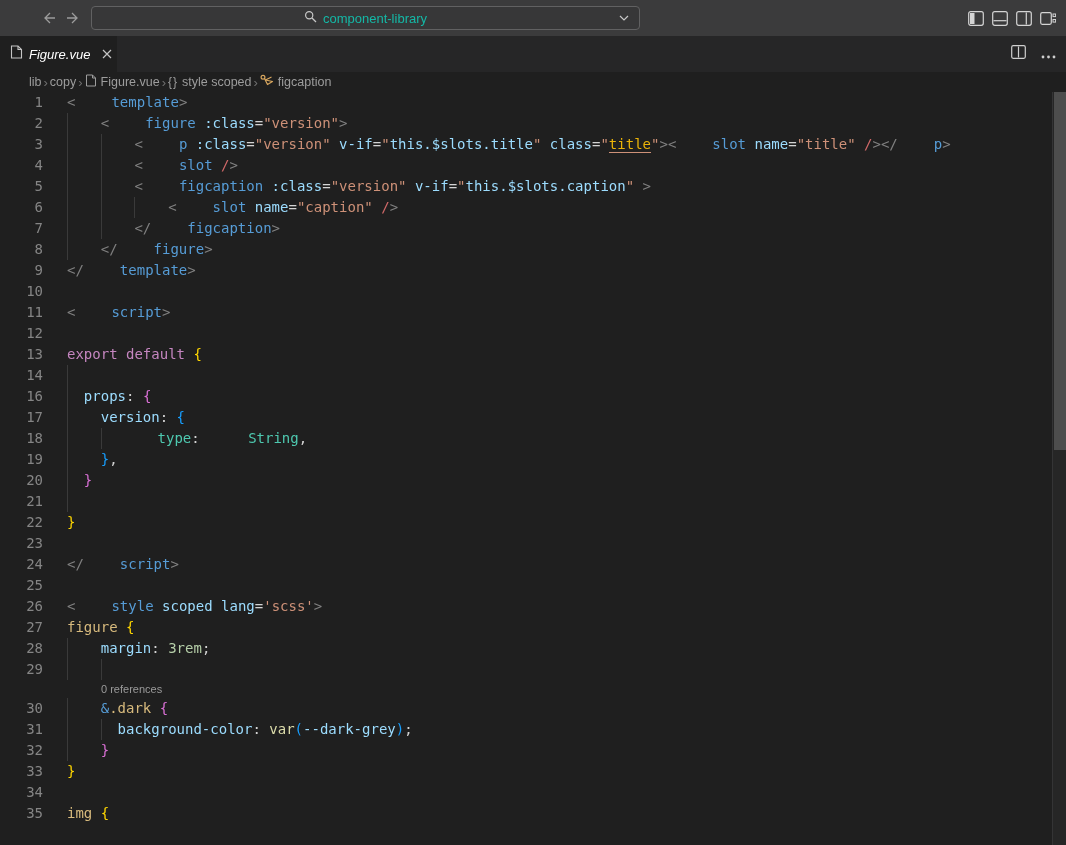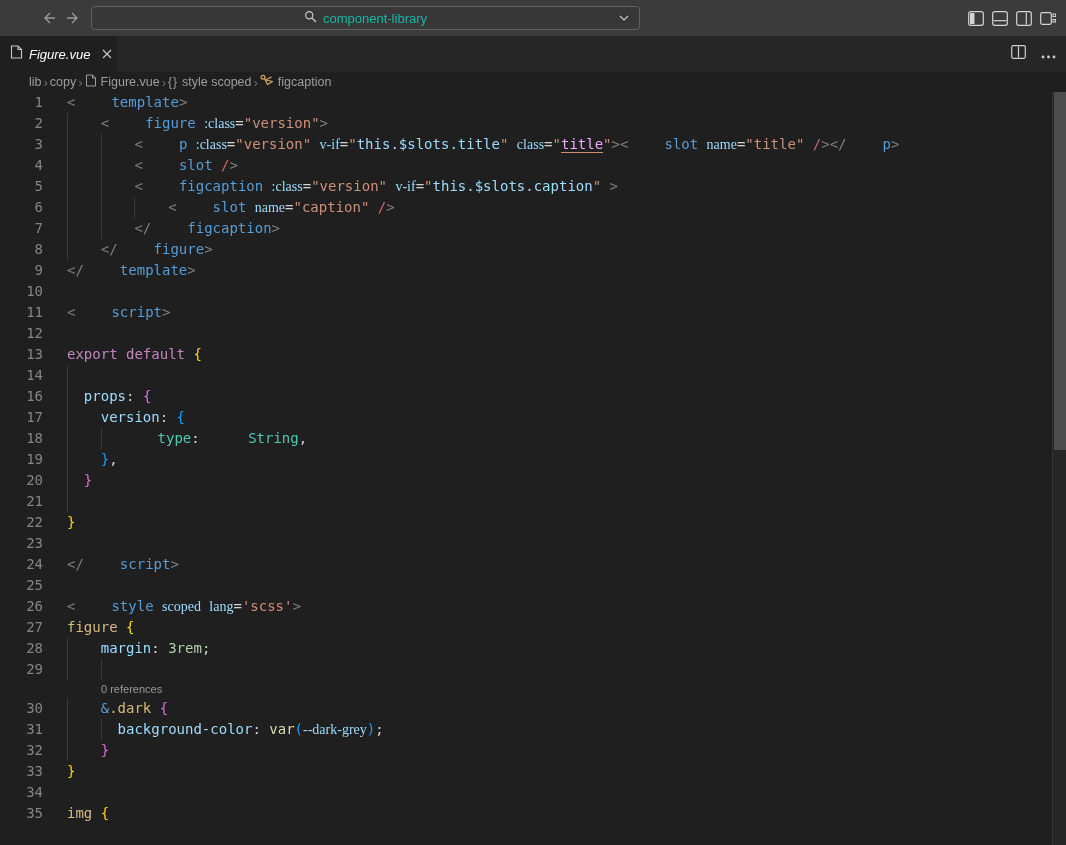--- a/index.html
+++ b/index.html
@@ -46,23 +46,23 @@
   .row { display:flex; height:21px; line-height:21px; white-space:pre; }
   .num { flex:0 0 43px; width:43px; text-align:right; color:#858585; }
   .code { padding-left:24px; color:#d4d4d4; }
   .row.lens { height:18px; line-height:18px; }
   .lens-text { font-family:"Liberation Sans", sans-serif; font-size:11px; color:#9a9a9a;
                padding-left:58px; }
   .tk-ig  { display:inline-block; height:21px; vertical-align:top; white-space:pre;
             box-shadow:inset 1px 0 0 #3a3a3a; }
   .tk-pun { color:#808080; }
   .tk-tag { color:#569cd6;margin-left:36px; }
-  .tk-attr{ color:#9cdcfe;font-family:Liberation Serif, serif; }
+  .tk-attr{ color:#9cdcfe; }
   .tk-str { color:#ce9178; }
-  .tk-und { color:#f0abfc; border-bottom:1px solid #ce9178; }
+  .tk-und { color:#eab308; border-bottom:1px solid #ce9178; }
   .tk-expr{ color:#9cdcfe; }
   .tk-kw  { color:#c586c0; }
   .tk-prop{ color:#9cdcfe; }
   .tk-typ { color:#4ec9b0;margin-left:40px; }
   .tk-num { color:#b5cea8; }
   .tk-sel { color:#d7ba7d; }
   .tk-fn  { color:#dcdcaa; }
   .tk-b1  { color:#ffd700; }
   .tk-b2  { color:#da70d6; }
   .tk-b3  { color:#179fff; }

